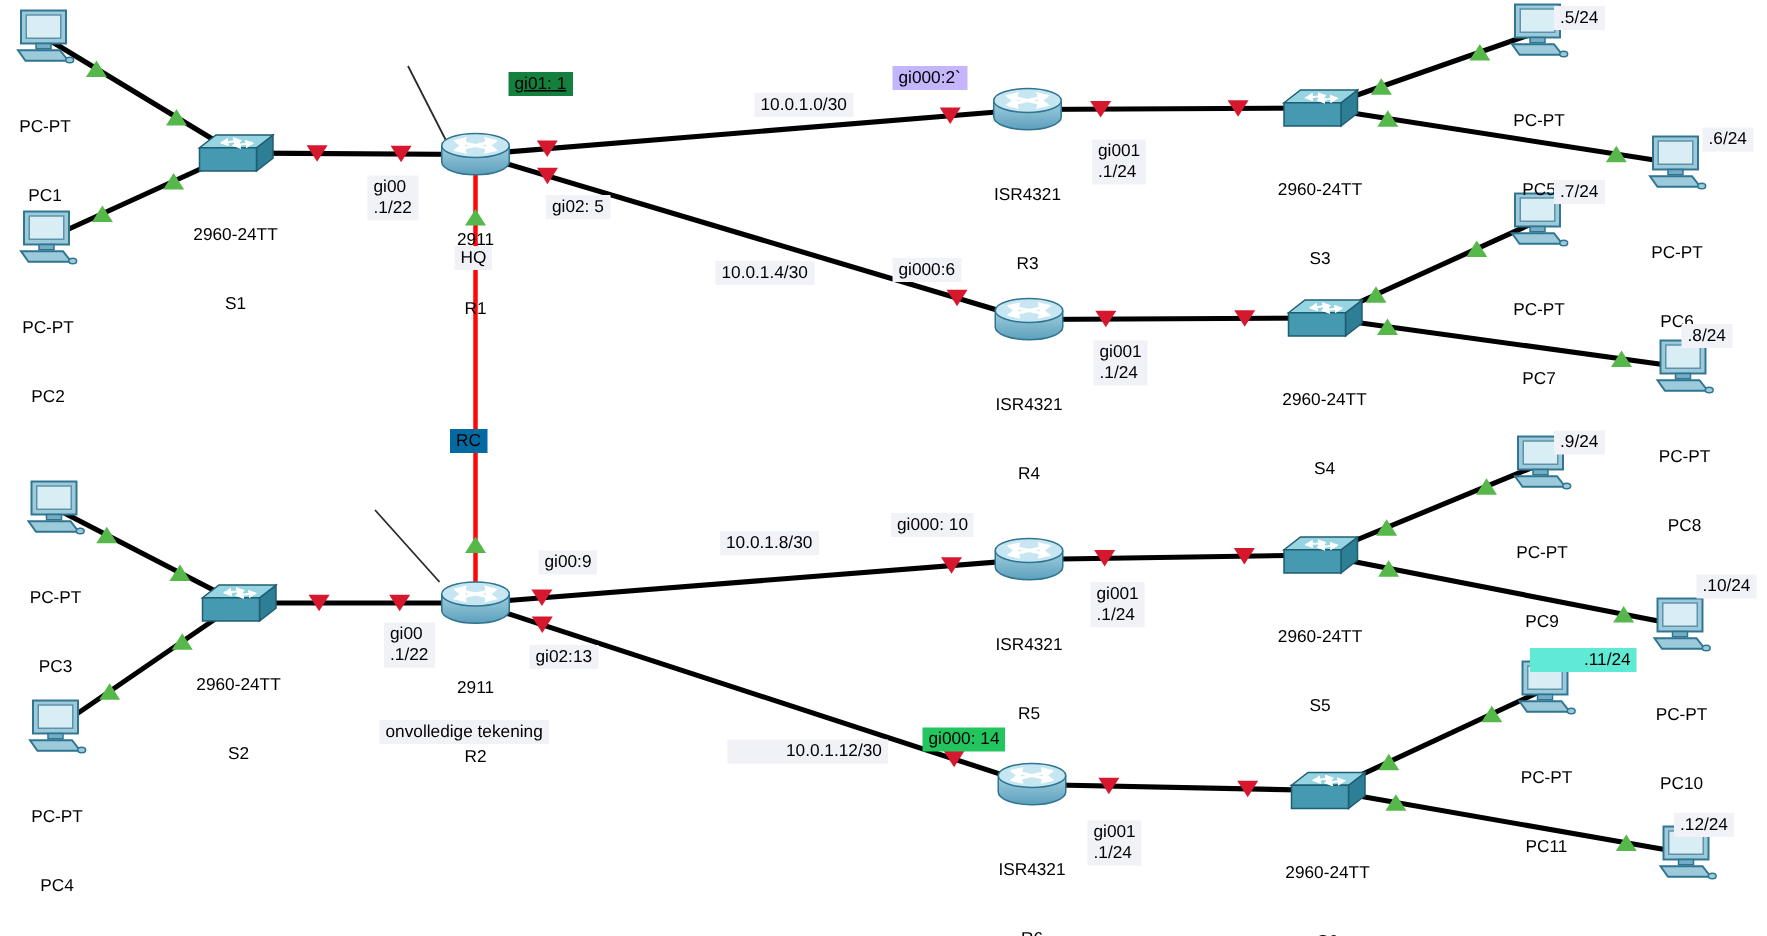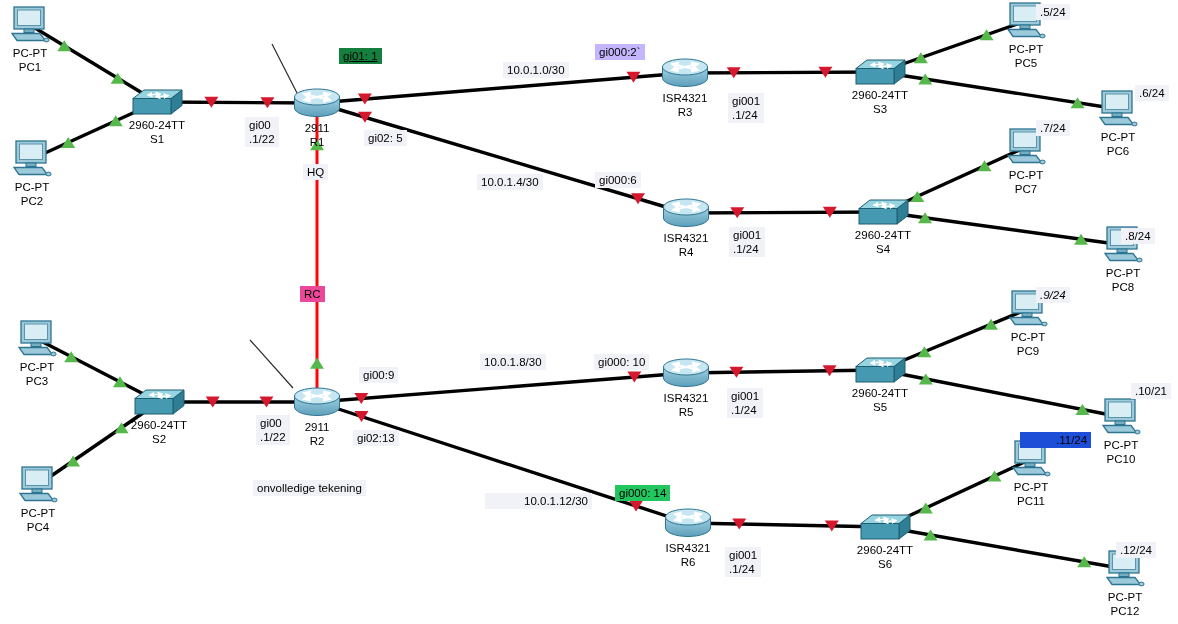--- a/index.html
+++ b/index.html
@@ -3,21 +3,21 @@
 <meta charset="utf-8">
 <title>Network Topology</title>
 <style>
   * { margin:0; padding:0; box-sizing:border-box; }
   html,body { background:#ffffff; font-family:"Liberation Sans", sans-serif; }
   #canvas { position:relative; width:1178px; height:624px; background:#ffffff; overflow:hidden; }
   #diagram { position:absolute; left:0; top:0; }
   #labels-layer { position:absolute; left:0; top:0; width:100%; height:100%; pointer-events:none; }
   .devlabel { position:absolute; transform:translateX(-50%); text-align:center;
               font-size:11.5px; line-height:14px; color:#000; white-space:nowrap; }
-  .devlabel span { display:block; }
+  .devlabel span { display:block;margin-top:32px; }
   .note { position:absolute; background:#f1f1f8; color:#000; font-size:11.5px;
           line-height:14px; padding:1px 4px; white-space:pre-line; }
 </style>
 </head>
 <body>
 
 <div id="canvas">
   <svg id="diagram" width="1178" height="624" viewBox="0 0 1178 624">
     <defs>
       <linearGradient id="gradRouter" x1="0" y1="0" x2="0" y2="1">
@@ -306,44 +306,44 @@
       </div>
       <div class="devlabel" style="left: 1125px; top: 590px;">
         <span>PC-PT</span>
         <span>PC12</span>
       </div>
       <div class="note" style="left: 339px; top: 48px; background: #15803d; text-decoration: underline;">gi01: 1</div>
       <div class="note" style="left: 245px; top: 117px; background: rgb(241, 241, 248);">gi00
 .1/22</div>
       <div class="note" style="left: 364px; top: 130px; background: rgb(241, 241, 248);">gi02: 5</div>
       <div class="note" style="left: 303px; top: 164px; background: rgb(241, 241, 248);">HQ</div>
-      <div class="note" style="left: 300px; top: 286px; background: #ec4899; text-align: center;">RC</div>
+      <div class="note" style="left: 300px; top: 286px; background: #0369a1; text-align: center;">RC</div>
       <div class="note" style="left: 471px; top: 62px; background: rgb(241, 241, 248); margin-left: 32px;">10.0.1.0/30</div>
       <div class="note" style="left: 595px; top: 44px; background: #c4b5fd;">gi000:2`</div>
       <div class="note" style="left: 728px; top: 93px; background: rgb(241, 241, 248);">gi001
 .1/24</div>
       <div class="note" style="left: 477px; top: 174px; background: rgb(241, 241, 248);">10.0.1.4/30</div>
       <div class="note" style="left: 595px; top: 172px; background: rgb(241, 241, 248);">gi000:6</div>
       <div class="note" style="left: 729px; top: 227px; background: rgb(241, 241, 248);">gi001
 .1/24</div>
       <div class="note" style="left: 256px; top: 415px; background: rgb(241, 241, 248);">gi00
 .1/22</div>
       <div class="note" style="left: 359px; top: 367px; background: rgb(241, 241, 248);">gi00:9</div>
       <div class="note" style="left: 353px; top: 430px; background: rgb(241, 241, 248);">gi02:13</div>
       <div class="note" style="left: 253px; top: 480px; background: rgb(241, 241, 248);">onvolledige tekening</div>
       <div class="note" style="left: 480px; top: 354px; background: rgb(241, 241, 248);">10.0.1.8/30</div>
-      <div class="note" style="left: 594px; top: 342px; background: rgb(241, 241, 248); margin-top: 12px;">gi000: 10</div>
+      <div class="note" style="left: 594px; top: 342px; background: rgb(241, 241, 248);">gi000: 10</div>
       <div class="note" style="left: 727px; top: 388px; background: rgb(241, 241, 248);">gi001
 .1/24</div>
       <div class="note" style="left: 485px; top: 493px; background: rgb(241, 241, 248); padding-left: 39px;">10.0.1.12/30</div>
       <div class="note" style="left: 615px; top: 485px; background: #22c55e;">gi000: 14</div>
       <div class="note" style="left: 725px; top: 547px; background: rgb(241, 241, 248);">gi001
 .1/24</div>
       <div class="note" style="left: 1036px; top: 4px; background: rgb(241, 241, 248);">.5/24</div>
       <div class="note" style="left: 1135px; top: 85px; background: rgb(241, 241, 248);">.6/24</div>
       <div class="note" style="left: 1036px; top: 120px; background: rgb(241, 241, 248);">.7/24</div>
-      <div class="note" style="left: 1121px; top: 216px; background: rgb(241, 241, 248); margin-top: 12px;">.8/24</div>
-      <div class="note" style="left: 1036px; top: 287px; background: rgb(241, 241, 248); font-style: italic;">.9/24</div>
-      <div class="note" style="left: 1131px; top: 383px; background: rgb(241, 241, 248);">.10/21</div>
-      <div class="note" style="left: 1020px; top: 432px; background: #1d4ed8; padding-left: 36px;">.11/24</div>
+      <div class="note" style="left: 1121px; top: 216px; background: rgb(241, 241, 248);">.8/24</div>
+      <div class="note" style="left: 1036px; top: 287px; background: rgb(241, 241, 248);">.9/24</div>
+      <div class="note" style="left: 1131px; top: 383px; background: rgb(241, 241, 248);">.10/24</div>
+      <div class="note" style="left: 1020px; top: 432px; background: #5eead4; padding-left: 36px;">.11/24</div>
       <div class="note" style="left: 1116px; top: 542px; background: rgb(241, 241, 248);">.12/24</div>
     </div>
 </div>
 
 </body></html>

